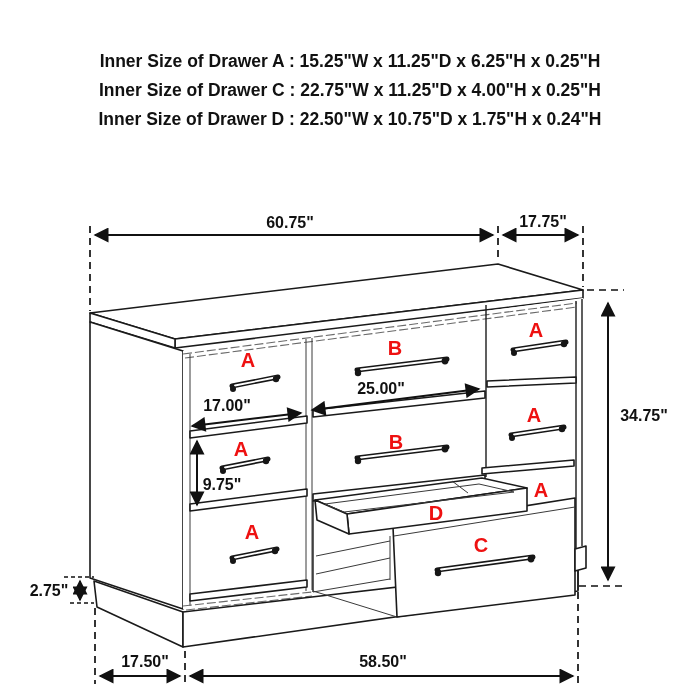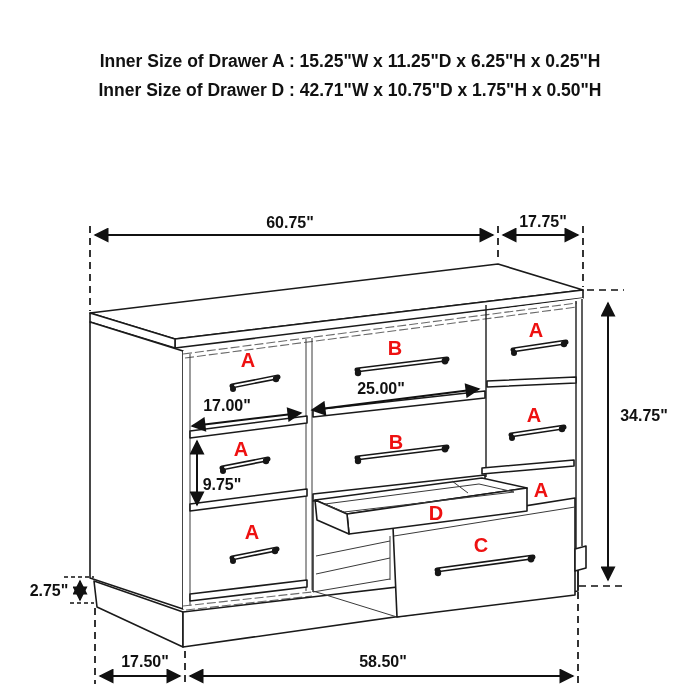--- a/index.html
+++ b/index.html
@@ -22,21 +22,22 @@
   .hbar{stroke:#161616;stroke-width:5;stroke-linecap:round;fill:none;}
   .hbar-in{stroke:#ffffff;stroke-width:1.8;stroke-linecap:round;fill:none;}
 </style>
 </head>
 <body>
 
 <div class="page">
 
   <header class="specs">
     <div class="spec-line">Inner Size of Drawer A : 15.25"W x 11.25"D x 6.25"H x 0.25"H</div>
-    <div class="spec-line">Inner Size of Drawer D : 42.71"W x 10.75"D x 1.75"H x 0.50"H</div>
+    <div class="spec-line">Inner Size of Drawer C : 22.75"W x 11.25"D x 4.00"H x 0.25"H</div>
+    <div class="spec-line">Inner Size of Drawer D : 22.50"W x 10.75"D x 1.75"H x 0.24"H</div>
   </header>
 
   <svg class="diagram" width="700" height="700" viewBox="0 0 700 700">
     <defs>
       <marker id="ah" viewBox="0 0 10 10" refX="9" refY="5" markerWidth="9.5" markerHeight="7.5" orient="auto-start-reverse">
           <path d="M0,0 L10,5 L0,10 Z" fill="#111"></path>
         </marker>
     </defs>
 
     <g>

